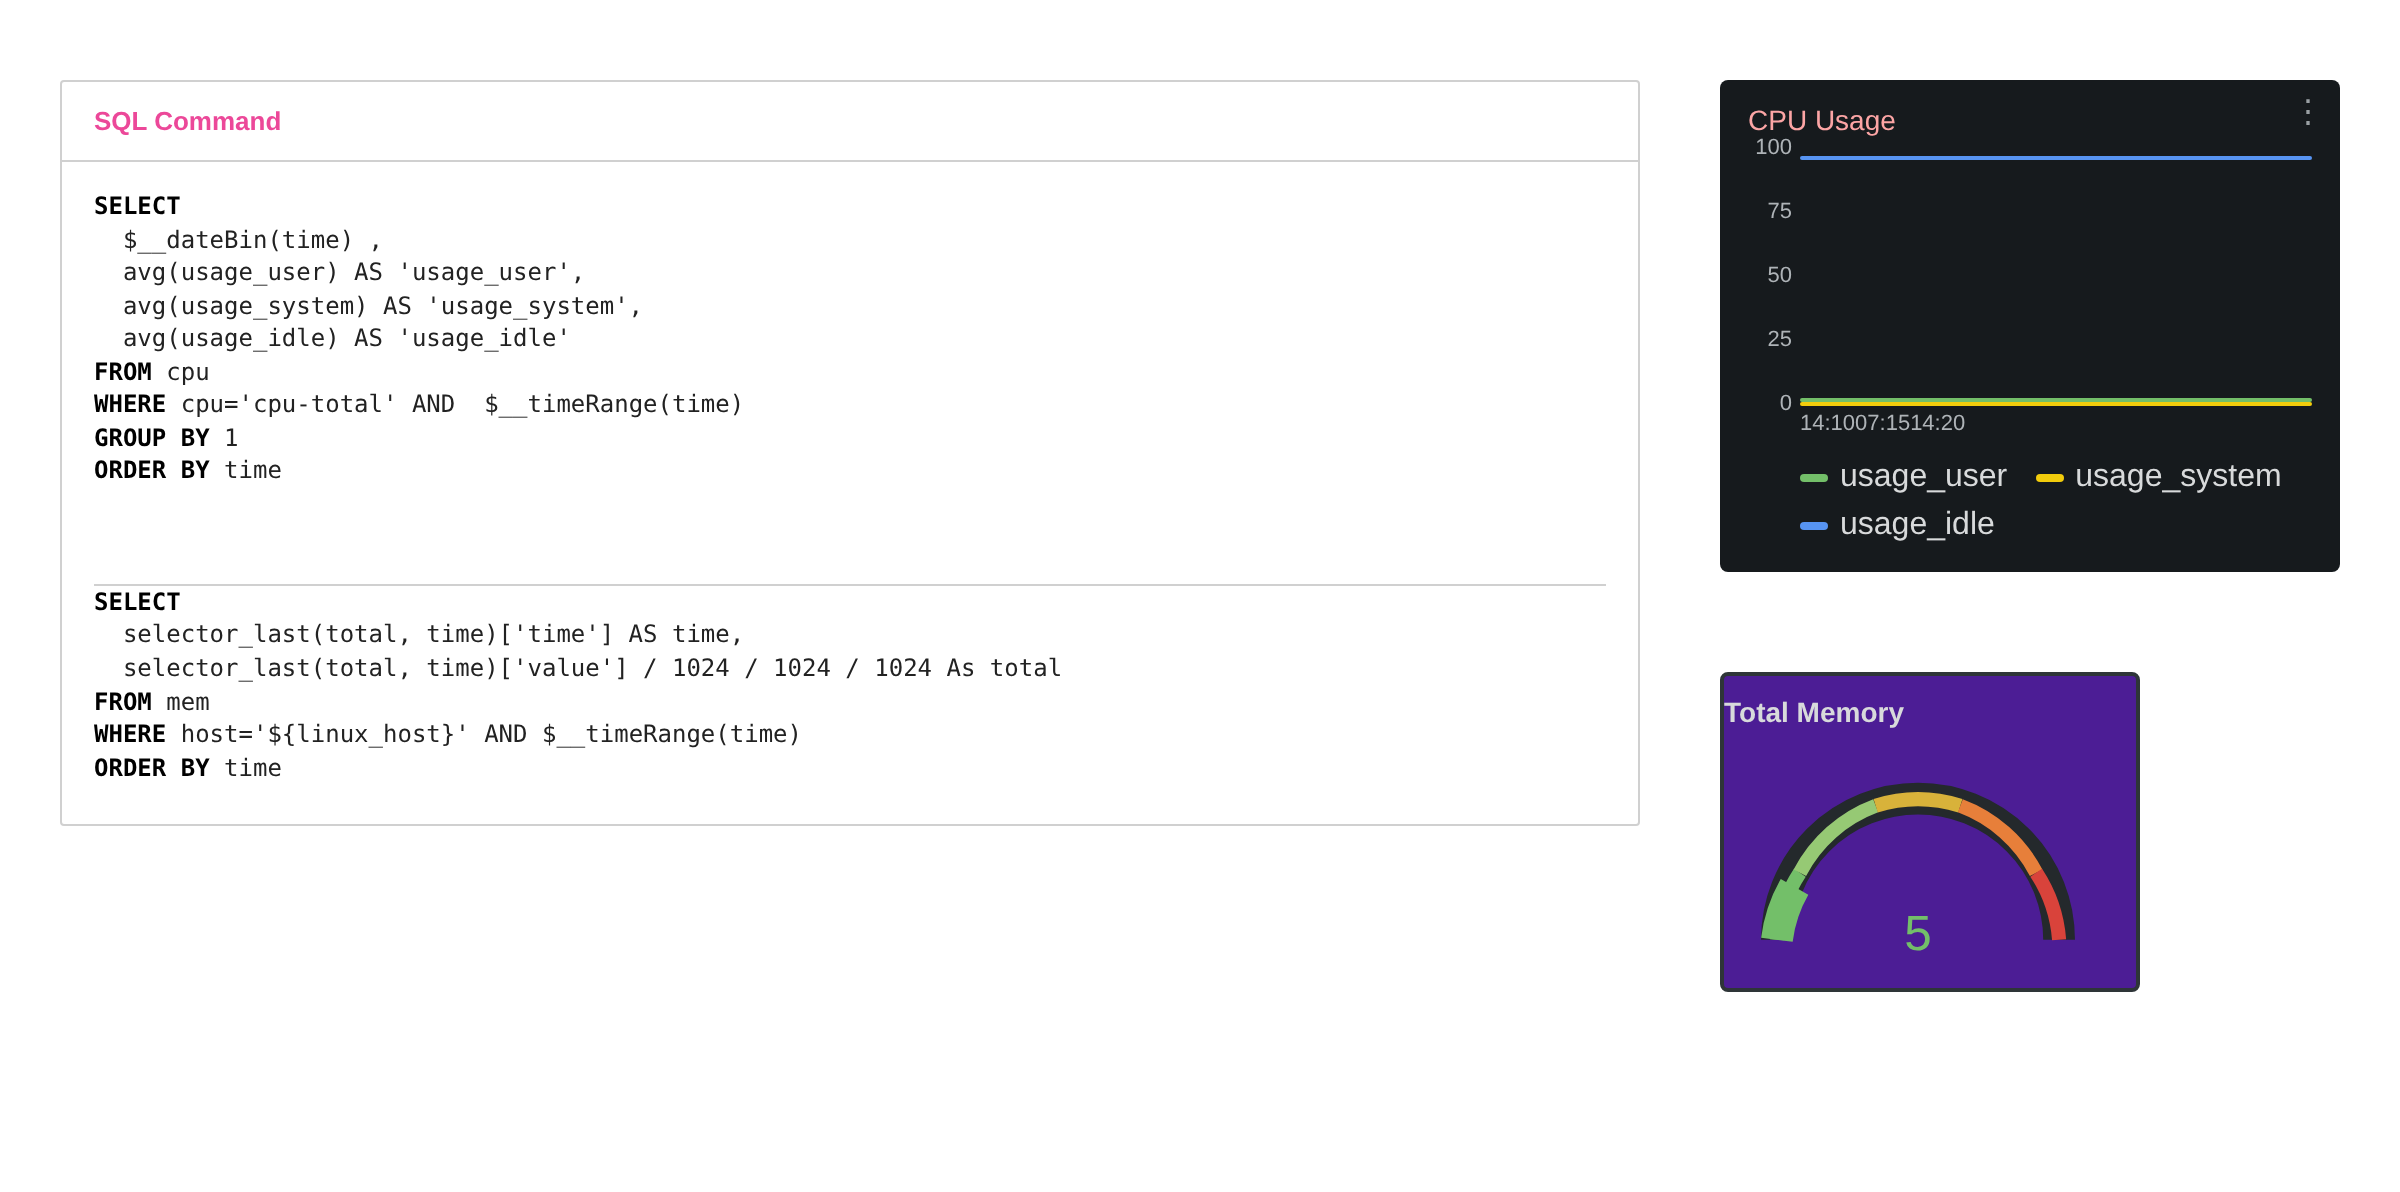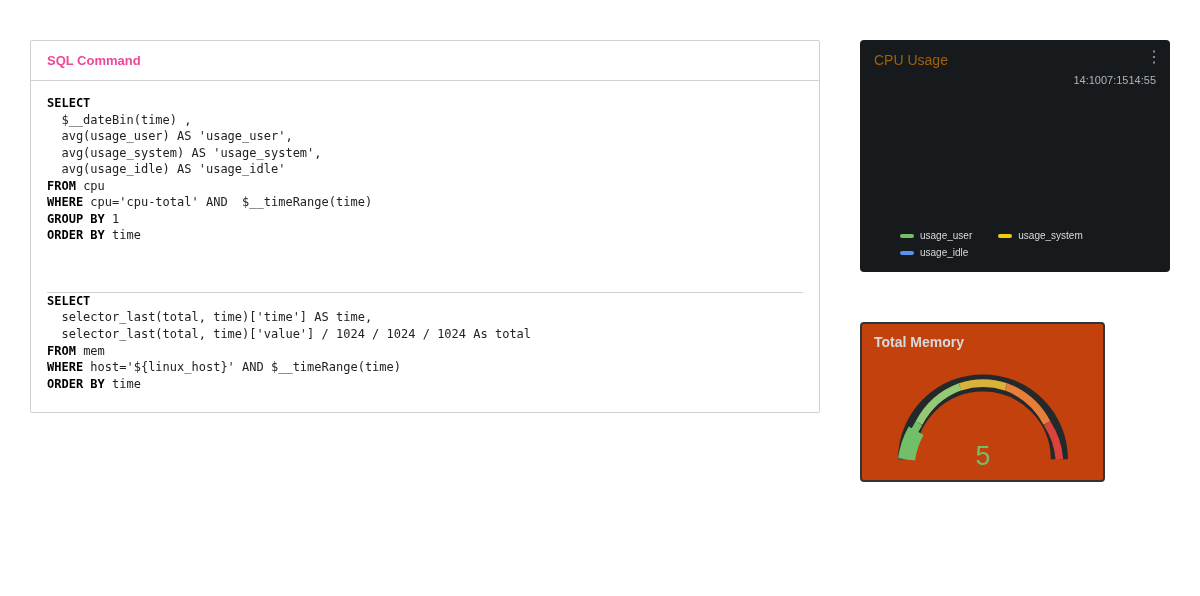--- a/index.html
+++ b/index.html
@@ -46,21 +46,21 @@
     
     .dark-card {
       background: #161a1d;
       border-radius: 4px;
       color: #d8dadb;
       padding: 12px 14px 14px 14px;
       position: relative;
     }
     .dark-card .title {
       font-size: 14px;
-      color: #a16207;
+      color: #fca5a5;
       margin-bottom: 6px;
     }
     .menu-icon {
       position: absolute;
       top: 6px; right: 6px;
       width: 20px; height: 20px;
       display: flex; align-items: center; justify-content: center;
       color: #9aa0a4;
       border-radius: 2px;
       cursor: pointer;
@@ -77,46 +77,46 @@
       transform: translateY(-50%);
     }
     .series-line {
       position: absolute;
       left: 0; right: 0;
       height: 2px;
       border-radius: 1px;
     }
     .xaxis {
       display: flex;
-      justify-content: flex-end;
+      justify-content: flex-start;
       font-size: 11px;
       color: #aeb3b7;
       margin-left: 26px;
       margin-top: 4px;
     }
     .legend {
       display: flex;
       flex-wrap: wrap;
-      gap: 6px 26px;
+      gap: 6px 14px;
       margin-left: 26px;
       margin-top: 8px;
-      font-size: 10px;
+      font-size: 16px;
       color: #d8dadb;
     }
     .legend-item { display: inline-flex; align-items: center; gap: 6px; }
     .swatch { width: 14px; height: 4px; border-radius: 2px; display: inline-block; }
 
     
     .gauge-card {
-      background: #c2410c;
+      background: #4c1d95;
       border: 2px solid #2e3538;
       border-radius: 4px;
-      padding: 10px 12px 6px 12px;
+      padding: 10px 12px 6px 0;
       color: #d8dadb;
-      width: 245px;
+      width: 210px;
     }
     .gauge-card .title {
       font-size: 14px;
       font-weight: 600;
       margin-bottom: 4px;
     }
     .gauge-wrap { display:flex; justify-content:center; }
     .gauge-svg { display:block; }
     .gauge-value {
       font-size: 28px;
@@ -151,24 +151,34 @@
 </div></div>
     </div>
   </div>
 
   <div class="right-col">
 
     <div class="dark-card">
       <div class="menu-icon">⋮</div>
       <div class="title">CPU Usage</div>
       <div class="cpu-chart">
+        <div class="cpu-plot">
+          <span class="ytick" style="top:0%">100</span>
+          <span class="ytick" style="top:25%">75</span>
+          <span class="ytick" style="top:50%">50</span>
+          <span class="ytick" style="top:75%">25</span>
+          <span class="ytick" style="top:100%">0</span>
+          <div class="series-line" style="top:3%;  background:#5794f2"></div>
+          <div class="series-line" style="top:98%; background:#73bf69"></div>
+          <div class="series-line" style="top:99%; background:#f2cc0c"></div>
+        </div>
         <div class="xaxis">
           <span>14:10</span>
           <span>07:15</span>
-          <span>14:55</span>
+          <span>14:20</span>
         </div>
       </div>
       <div class="legend">
         <span class="legend-item">
           <span class="swatch" style="background:#73bf69"></span>
           <span>usage_user</span>
         </span>
         <span class="legend-item">
           <span class="swatch" style="background:#f2cc0c"></span>
           <span>usage_system</span>

